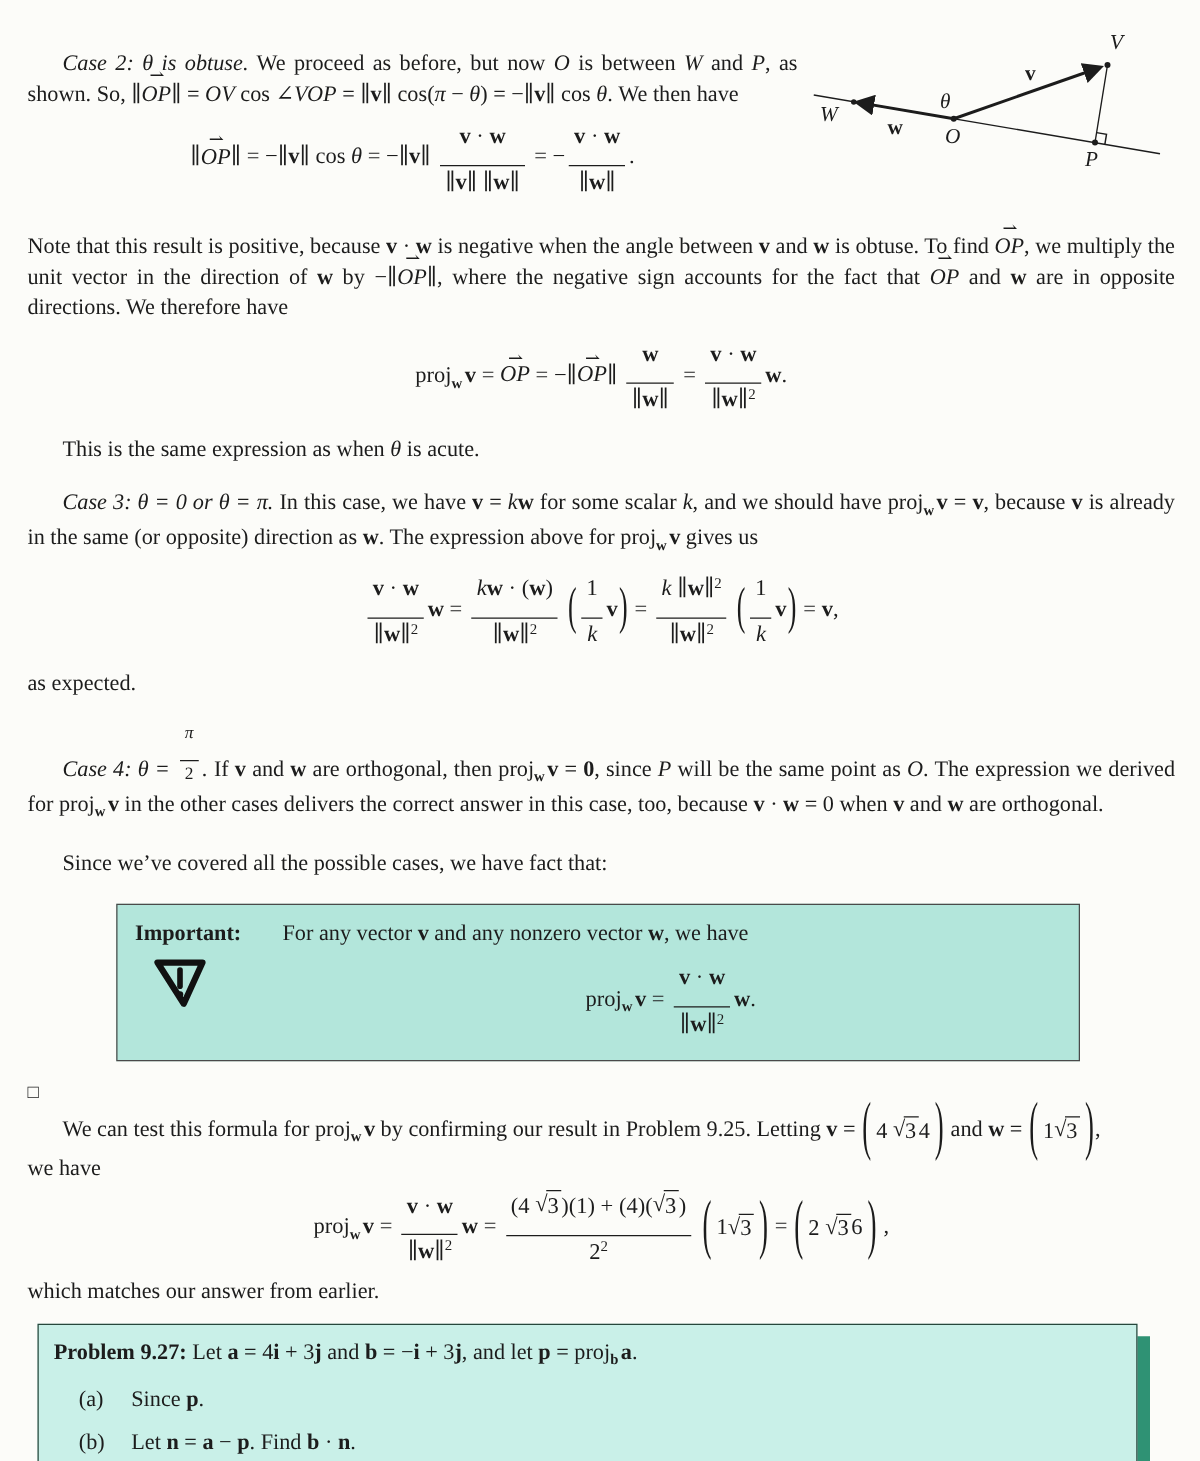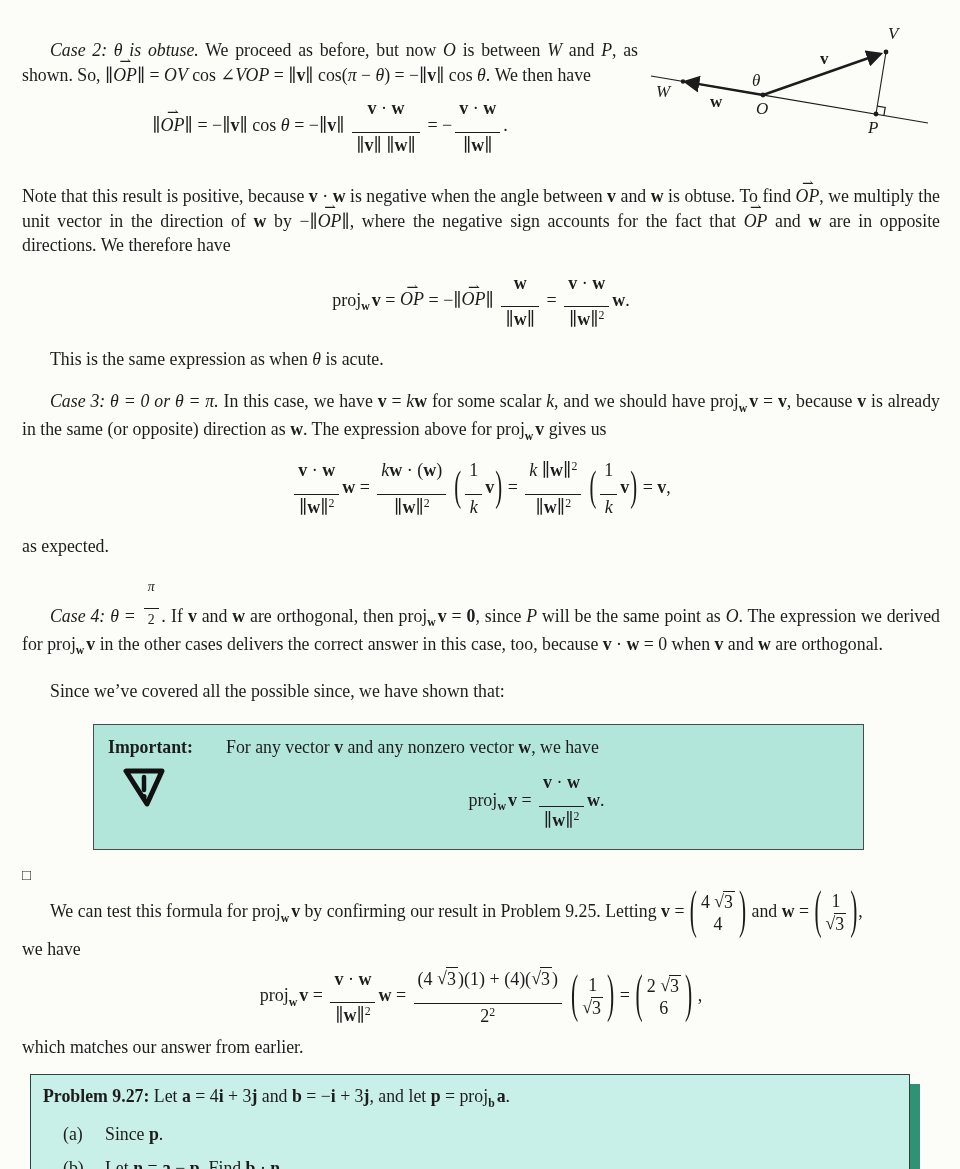--- a/index.html
+++ b/index.html
@@ -28,21 +28,21 @@
   .frac{display:inline-block; text-align:center; vertical-align:middle; margin:0 3px; text-indent:0;}
   .frac .num{display:block; border-bottom:1.4px solid currentColor; padding:0 4px 12px;}
   .frac .den{display:block; padding:1px 4px 0;}
   .frac.sm{font-size:0.78em; vertical-align:-0.15em;}
   .vec{display:inline-block; position:relative; text-indent:0;}
   .vec-arrow{position:absolute; top:-0.72em; left:50%; transform:translateX(-46%); font-size:0.8em; font-style:normal;}
   .vec-base{font-style:italic;}
   .bp{display:inline-block; vertical-align:-0.12em; transform-origin:50% 55%; text-indent:0;}
   .bp1{font-size:1.15em; transform:scaleY(2.0); padding:0 1px;}
   .bp2{font-size:1.2em; transform:scaleY(2.45); padding:0 1px;}
-  .colvec{display:inline-flex; flex-direction:column; align-items:center; vertical-align:middle; line-height:1.2; padding:0 3px; text-indent:0;}
+  .colvec{display:inline-flex; align-items:center; vertical-align:middle; line-height:1.2; padding:0 3px; text-indent:0;}
   .sqrt{display:inline-block; white-space:nowrap; text-indent:0;}
   .sqrt-sym{display:inline-block; transform:translateY(-1px);}
   .sqrt-body{display:inline-block; border-top:1.3px solid currentColor; padding:0 2px 0 1px; margin-left:-1px;}
   .sp{display:inline-block;}
   
   .diagram{float:right; width:292px; height:132px; margin:2px 0 6px 10px;}
   .diagram text{font-size:17px; fill:var(--ink);}
   .diagram .lbl-i{font-style:italic;}
   .diagram .lbl-b{font-weight:bold;}
   
@@ -107,21 +107,21 @@
 
   <p class="para indent" style="margin-top:4px"><span class="mt-r">This is the same expression as when </span><span class="mt-i">θ</span><span class="mt-r"> is acute.</span></p>
 
   <p class="para indent" style="margin-top:18px"><span class="mt-i">Case 3: θ = 0 or θ = π.</span><span class="mt-r"> In this case, we have </span><span class="mt-b">v</span><span class="mt-r"> = </span><span class="mt-i">k</span><span class="mt-b">w</span><span class="mt-r"> for some scalar </span><span class="mt-i">k</span><span class="mt-r">, and we should have proj</span><span class="mt-sub"><span class="mt-b">w</span></span><span class="mt-b">v</span><span class="mt-r"> = </span><span class="mt-b">v</span><span class="mt-r">, because </span><span class="mt-b">v</span><span class="mt-r"> is already in the same (or opposite) direction as </span><span class="mt-b">w</span><span class="mt-r">. The expression above for proj</span><span class="mt-sub"><span class="mt-b">w</span></span><span class="mt-b">v</span><span class="mt-r"> gives us</span></p>
   <div class="eq eq-tall"><span class="frac"><span class="num"><span class="mt-b">v</span><span class="mt-r"> · </span><span class="mt-b">w</span></span><span class="den"><span class="mt-r">∥</span><span class="mt-b">w</span><span class="mt-r">∥</span><span class="mt-sup"><span class="mt-r">2</span></span></span></span><span class="mt-b">w</span><span class="mt-r"> = </span><span class="frac"><span class="num"><span class="mt-i">k</span><span class="mt-b">w</span><span class="mt-r"> · (</span><span class="mt-b">w</span><span class="mt-r">)</span></span><span class="den"><span class="mt-r">∥</span><span class="mt-b">w</span><span class="mt-r">∥</span><span class="mt-sup"><span class="mt-r">2</span></span></span></span><span class="sp" style="width: 4px;"></span><span class="bp bp1">(</span><span class="frac"><span class="num"><span class="mt-r">1</span></span><span class="den"><span class="mt-i">k</span></span></span><span class="mt-b">v</span><span class="bp bp1">)</span><span class="mt-r"> = </span><span class="frac"><span class="num"><span class="mt-i">k</span><span class="mt-r"> ∥</span><span class="mt-b">w</span><span class="mt-r">∥</span><span class="mt-sup"><span class="mt-r">2</span></span></span><span class="den"><span class="mt-r">∥</span><span class="mt-b">w</span><span class="mt-r">∥</span><span class="mt-sup"><span class="mt-r">2</span></span></span></span><span class="sp" style="width: 4px;"></span><span class="bp bp1">(</span><span class="frac"><span class="num"><span class="mt-r">1</span></span><span class="den"><span class="mt-i">k</span></span></span><span class="mt-b">v</span><span class="bp bp1">)</span><span class="mt-r"> = </span><span class="mt-b">v</span><span class="mt-r">,</span></div>
 
   <p class="para" style="margin-top:16px">as expected.</p>
 
   <p class="para indent" style="margin-top:18px"><span class="mt-i">Case 4: θ = </span><span class="frac sm"><span class="num"><span class="mt-i">π</span></span><span class="den"><span class="mt-r">2</span></span></span><span class="mt-i">.</span><span class="mt-r"> If </span><span class="mt-b">v</span><span class="mt-r"> and </span><span class="mt-b">w</span><span class="mt-r"> are orthogonal, then proj</span><span class="mt-sub"><span class="mt-b">w</span></span><span class="mt-b">v</span><span class="mt-r"> = </span><span class="mt-b">0</span><span class="mt-r">, since </span><span class="mt-i">P</span><span class="mt-r"> will be the same point as </span><span class="mt-i">O</span><span class="mt-r">. The expression we derived for proj</span><span class="mt-sub"><span class="mt-b">w</span></span><span class="mt-b">v</span><span class="mt-r"> in the other cases delivers the correct answer in this case, too, because </span><span class="mt-b">v</span><span class="mt-r"> · </span><span class="mt-b">w</span><span class="mt-r"> = 0 when </span><span class="mt-b">v</span><span class="mt-r"> and </span><span class="mt-b">w</span><span class="mt-r"> are orthogonal.</span></p>
 
-  <p class="para indent" style="margin-top:20px">Since we’ve covered all the possible since, we have shown that:</p>
+  <p class="para indent" style="margin-top:20px">Since we’ve covered all the possible cases, we have fact that:</p>
 
   <div class="important-box">
     <div class="important-label">Important:</div>
     <div class="important-icon">
       <svg width="48" height="46" viewBox="0 0 48 46">
         <polygon points="6,5 42,5 27,38" fill="none" stroke="#111" stroke-width="5" stroke-linejoin="round"></polygon>
         <line x1="24" y1="11" x2="24" y2="24" stroke="#111" stroke-width="4.5" stroke-linecap="round"></line>
         <circle cx="24" cy="30.5" r="2.6" fill="#111"></circle>
       </svg>
     </div>

